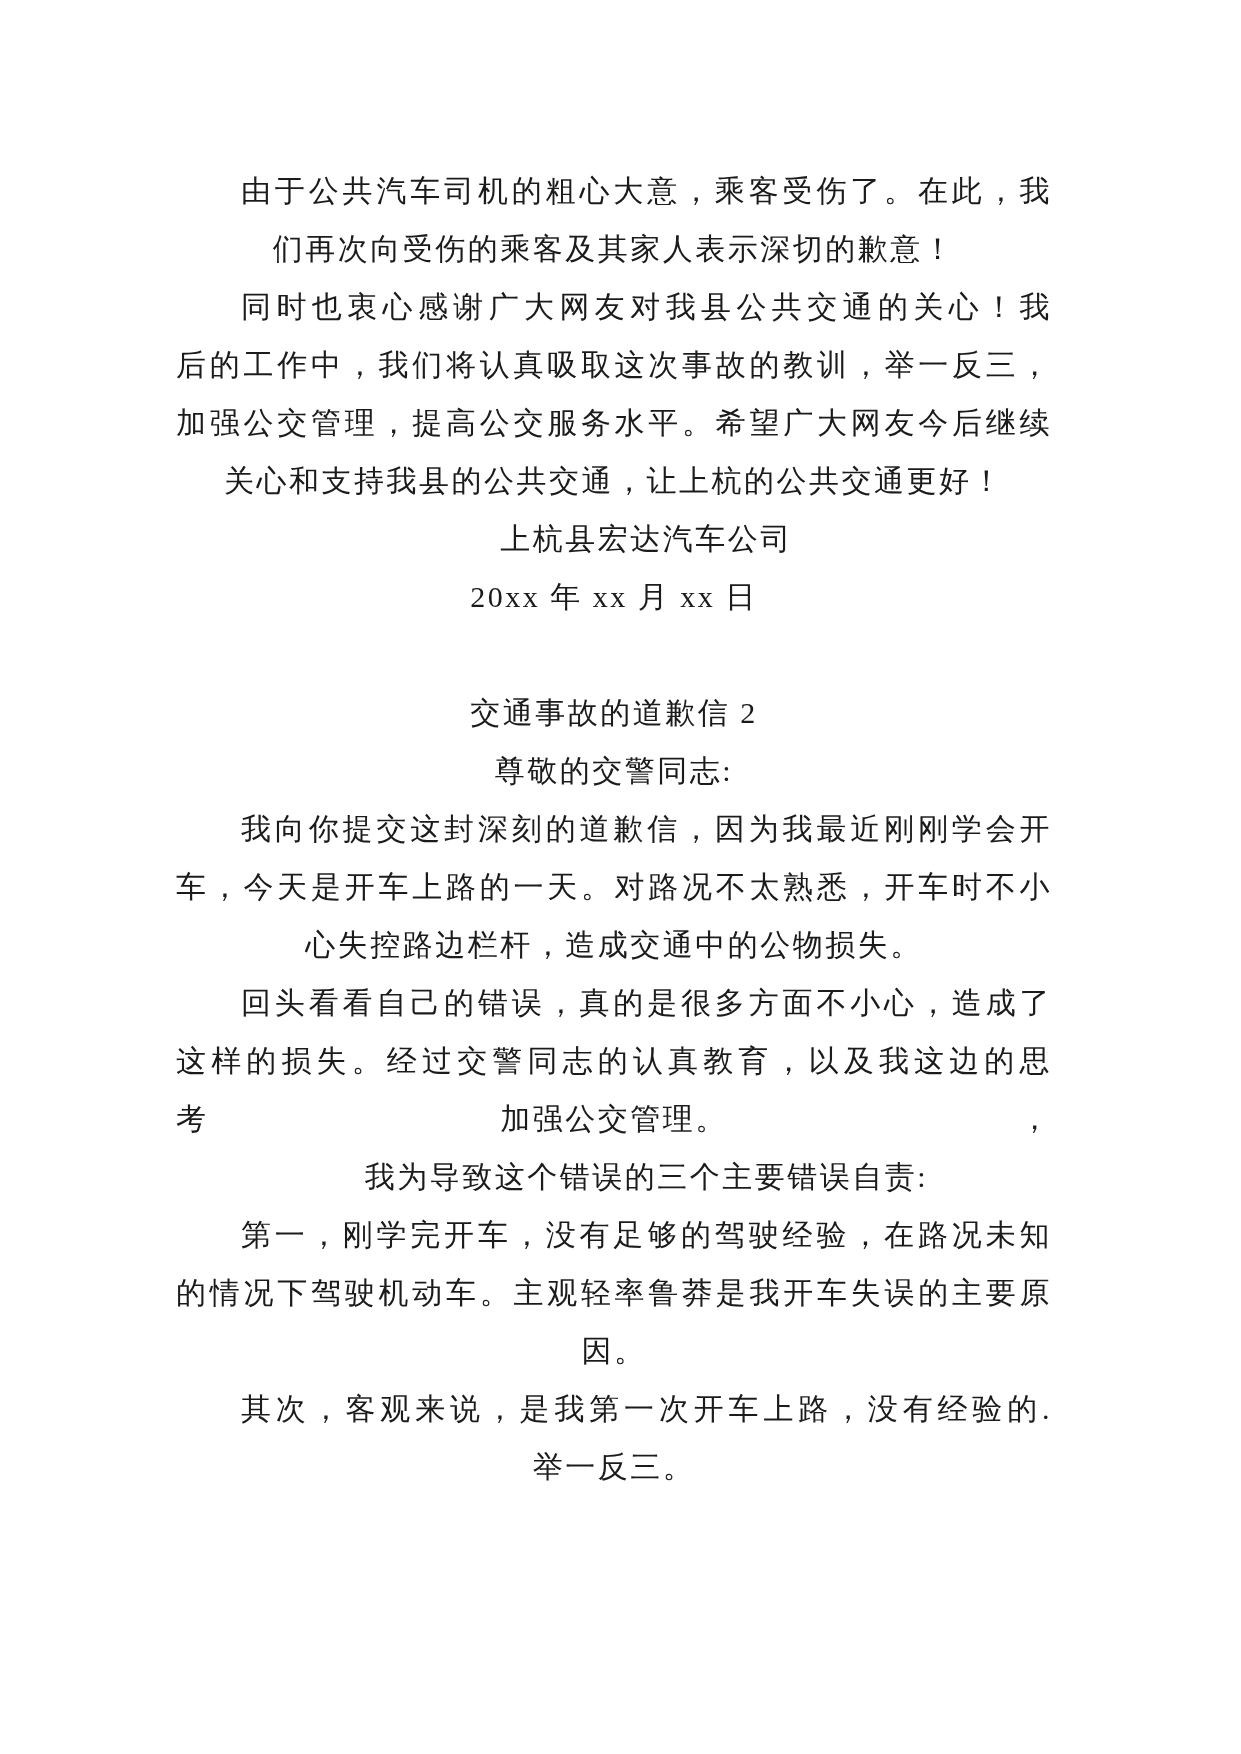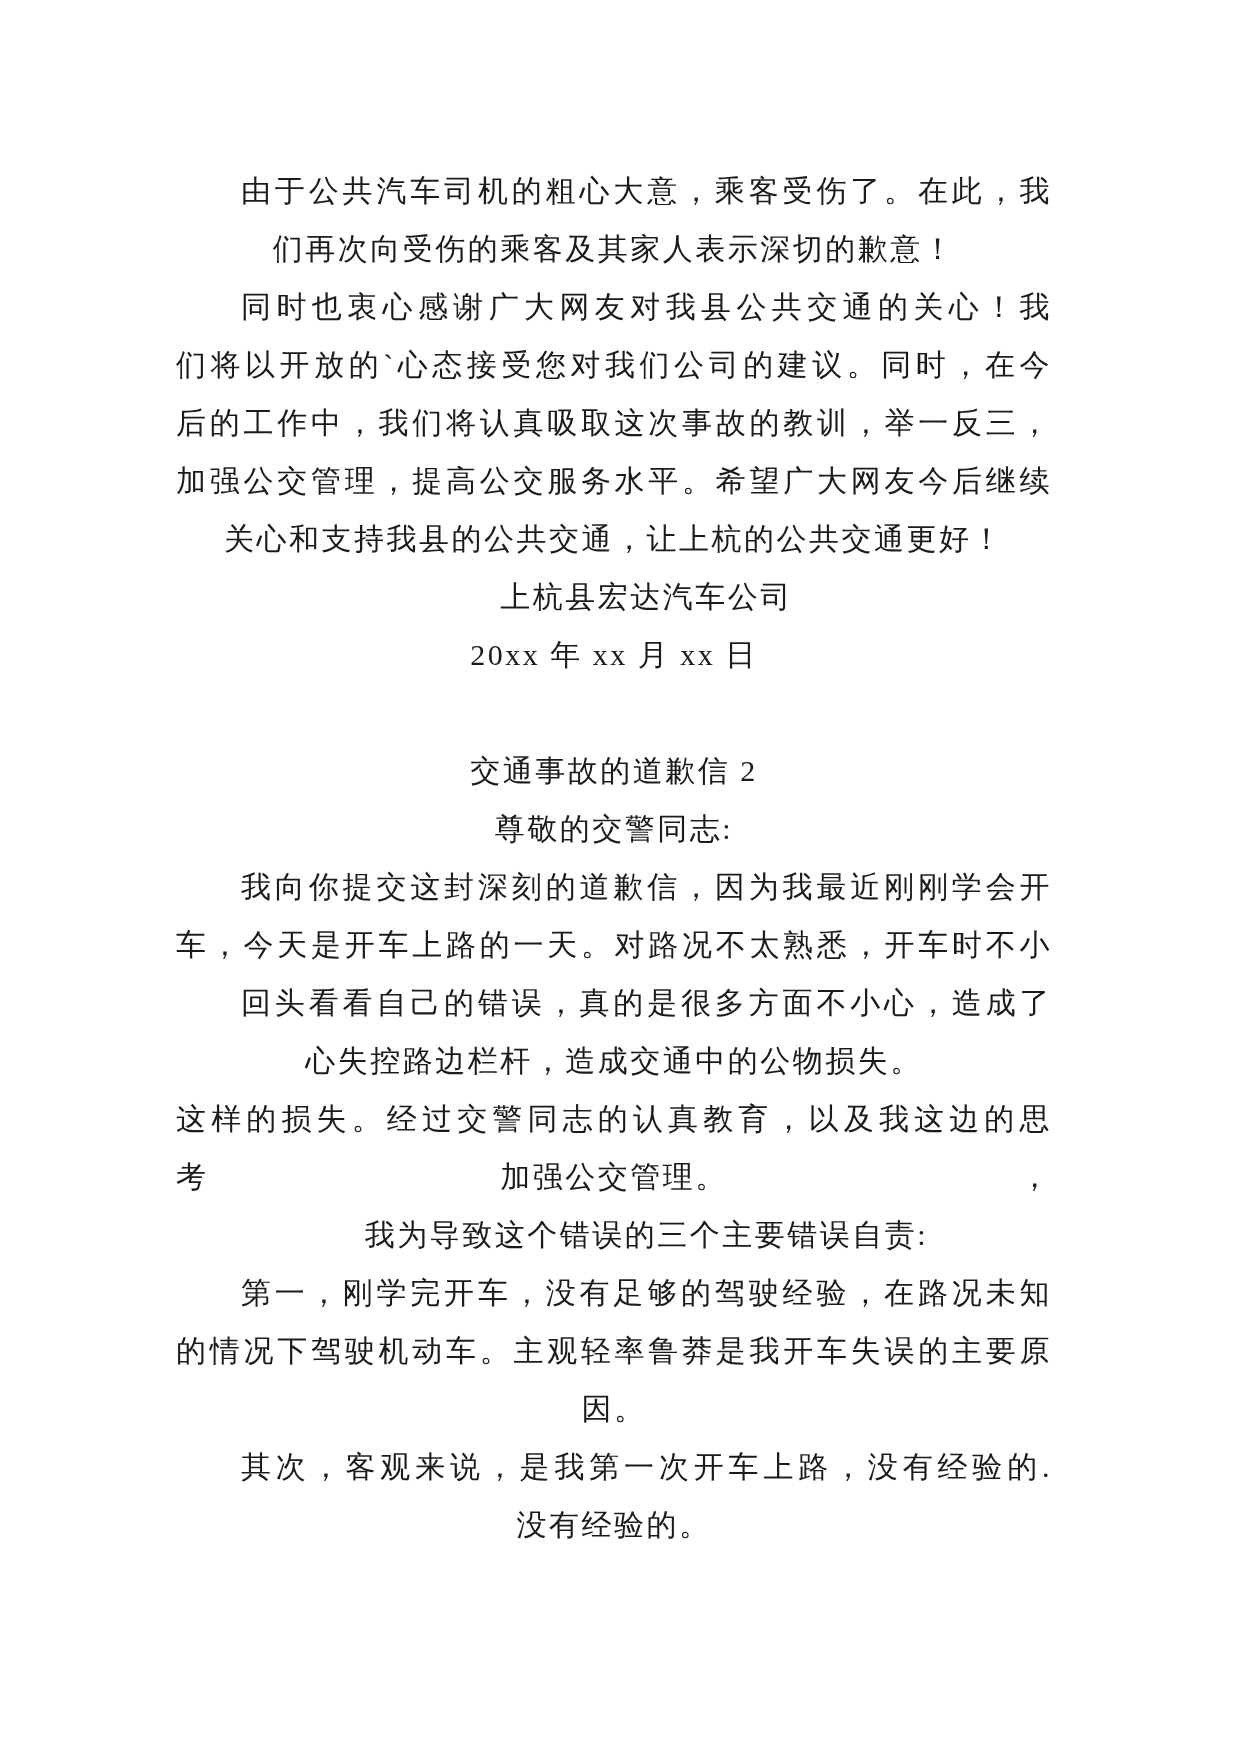--- a/index.html
+++ b/index.html
@@ -46,35 +46,34 @@
   }
 </style>
 </head>
 <body>
 
 <div class="page">
   <div class="text-block">
       <div class="line indent fill">由于公共汽车司机的粗心大意，乘客受伤了。在此，我</div>
       <div class="line">们再次向受伤的乘客及其家人表示深切的歉意！</div>
       <div class="line indent fill">同时也衷心感谢广大网友对我县公共交通的关心！我</div>
-      <div class="line fill">们将以开放的`心态接受您对我们公司的建议。同时，在今</div>
       <div class="line fill">后的工作中，我们将认真吸取这次事故的教训，举一反三，</div>
       <div class="line fill">加强公交管理，提高公交服务水平。希望广大网友今后继续</div>
       <div class="line">关心和支持我县的公共交通，让上杭的公共交通更好！</div>
       <div class="line indent">上杭县宏达汽车公司</div>
       <div class="line">20xx 年 xx 月 xx 日</div>
       <div class="line blank"></div>
       <div class="line">交通事故的道歉信 2</div>
       <div class="line">尊敬的交警同志:</div>
       <div class="line indent fill">我向你提交这封深刻的道歉信，因为我最近刚刚学会开</div>
       <div class="line fill">车，今天是开车上路的一天。对路况不太熟悉，开车时不小</div>
+      <div class="line">心失控路边栏杆，造成交通中的公物损失。</div>
       <div class="line indent fill">回头看看自己的错误，真的是很多方面不小心，造成了</div>
-      <div class="line">心失控路边栏杆，造成交通中的公物损失。</div>
       <div class="line fill">这样的损失。经过交警同志的认真教育，以及我这边的思考，</div>
       <div class="line">加强公交管理。</div>
       <div class="line indent">我为导致这个错误的三个主要错误自责:</div>
       <div class="line indent fill">第一，刚学完开车，没有足够的驾驶经验，在路况未知</div>
       <div class="line fill">的情况下驾驶机动车。主观轻率鲁莽是我开车失误的主要原</div>
       <div class="line">因。</div>
       <div class="line indent fill">其次，客观来说，是我第一次开车上路，没有经验的.</div>
-      <div class="line">没有经验的。</div>
+      <div class="line">举一反三。</div>
     </div>
 </div>
 
 </body></html>

